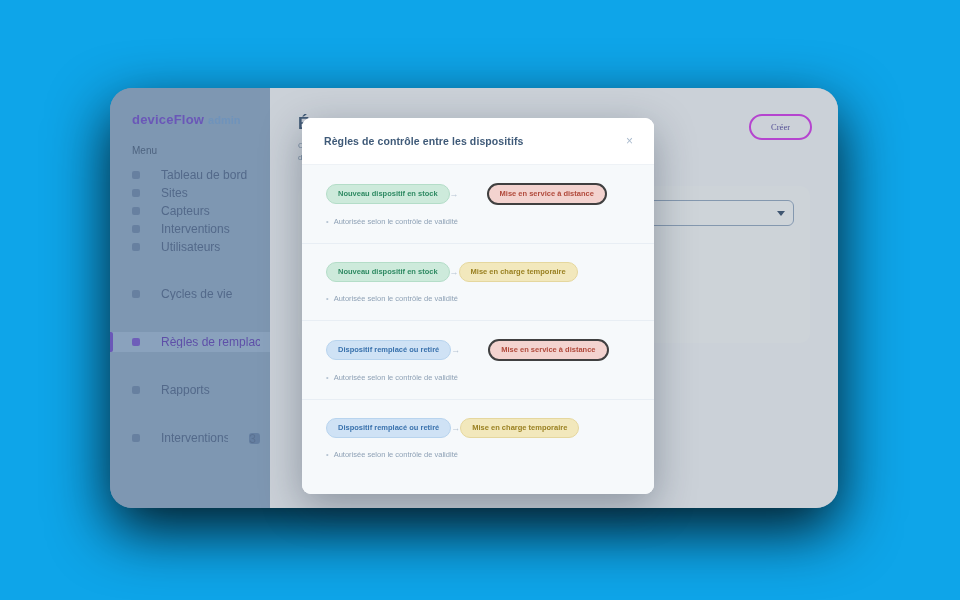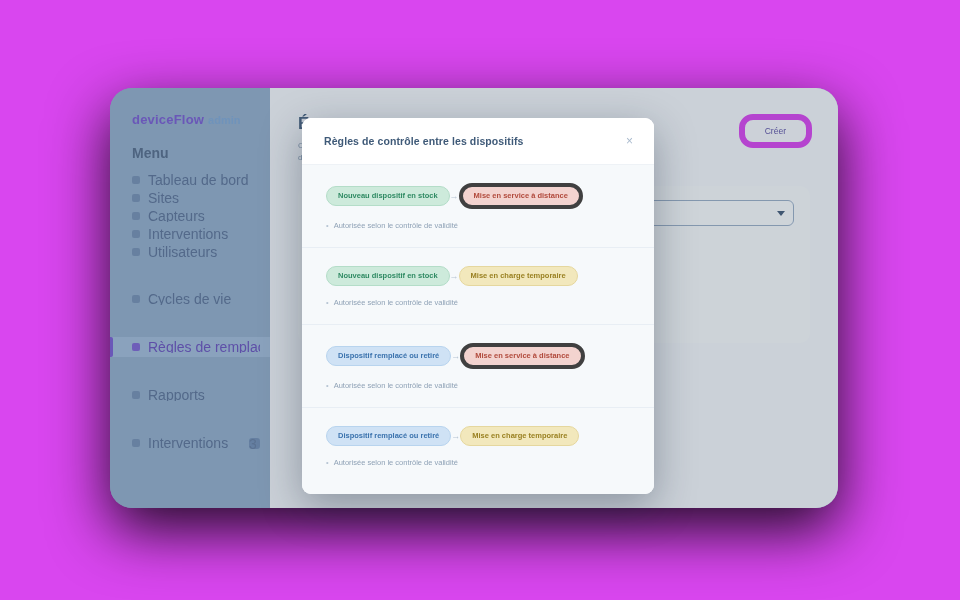--- a/index.html
+++ b/index.html
@@ -9,21 +9,21 @@
     width: 960px;
     height: 600px;
     overflow: hidden;
     font-family: "Liberation Sans", sans-serif;
   }
 
   #stage {
     position: relative;
     width: 960px;
     height: 600px;
-    background: #d946ef;
+    background: #0ea5e9;
   }
 
   
   .app-window {
     position: absolute;
     left: 110px;
     top: 88px;
     width: 728px;
     height: 420px;
     background: #8099b4;
@@ -56,33 +56,33 @@
     letter-spacing: .2px;
   }
   .logo-sub {
     font-size: 11px;
     font-weight: bold;
     color: #6f93bb;
   }
 
   .sidebar-section {
     margin: 18px 0 10px 22px;
-    font-size: 14px;
-    font-weight: bold;
+    font-size: 10px;
+    font-weight: normal;
     color: #4e6480;
   }
 
   .nav-group { margin-top: 4px; }
 
   .nav-item {
     display: flex;
     align-items: center;
-    gap: 8px;
+    gap: 21px;
     padding: 3px 10px 3px 22px;
-    font-size: 14px;
+    font-size: 12px;
     color: #53698a;
     position: relative;
     line-height: 12px;
   }
   .nav-item .ico {
     width: 8px; height: 8px;
     flex: 0 0 8px;
     border-radius: 2px;
     background: #60789a;
     opacity: .75;
@@ -135,26 +135,27 @@
     font-size: 8px;
     color: #7f94ad;
     max-width: 230px;
     line-height: 12px;
   }
 
   .top-action {
     position: absolute;
     right: 26px;
     top: 26px;
-    border: 6px solid #d946ef;
+    border: 2px solid #d946ef;
     border-radius: 14px;
     padding: 6px 20px;
     font-size: 8.5px;
     color: #5f53a6;
     background: rgba(255,255,255,0.10);
+    font-family: Liberation Serif, serif;
   }
 
   .card {
     margin-top: 22px;
     background: rgba(255,255,255,0.35);
     border-radius: 10px;
     padding: 14px 16px;
   }
   .field-row { display: flex; align-items: center; gap: 10px; margin-bottom: 16px; }
   .field-label {
@@ -262,21 +263,21 @@
   .pill {
     display: inline-block;
     padding: 4px 11px;
     border-radius: 999px;
     font-size: 7.5px;
     font-weight: bold;
     line-height: 10px;
     white-space: nowrap;
   }
   .pill.green  { background: #cdeadb; color: #2f8a63; border: 1px solid #b4ddc8; }
-  .pill.red    { background: #f3d3cf; color: #b14a3c; border: 4px solid #404040; }
+  .pill.red    { background: #f3d3cf; color: #b14a3c; border: 2px solid #404040; margin-left: 28px; }
   .pill.yellow { background: #f2e8bc; color: #9a8122; border: 1px solid #e5d79e; }
   .pill.blue   { background: #cfe2f5; color: #3a72ad; border: 1px solid #b8d4ee; }
 
   .rule-arrow {
     font-size: 9px;
     color: #b7c5d3;
     line-height: 10px;
   }
 
   .rule-note {

